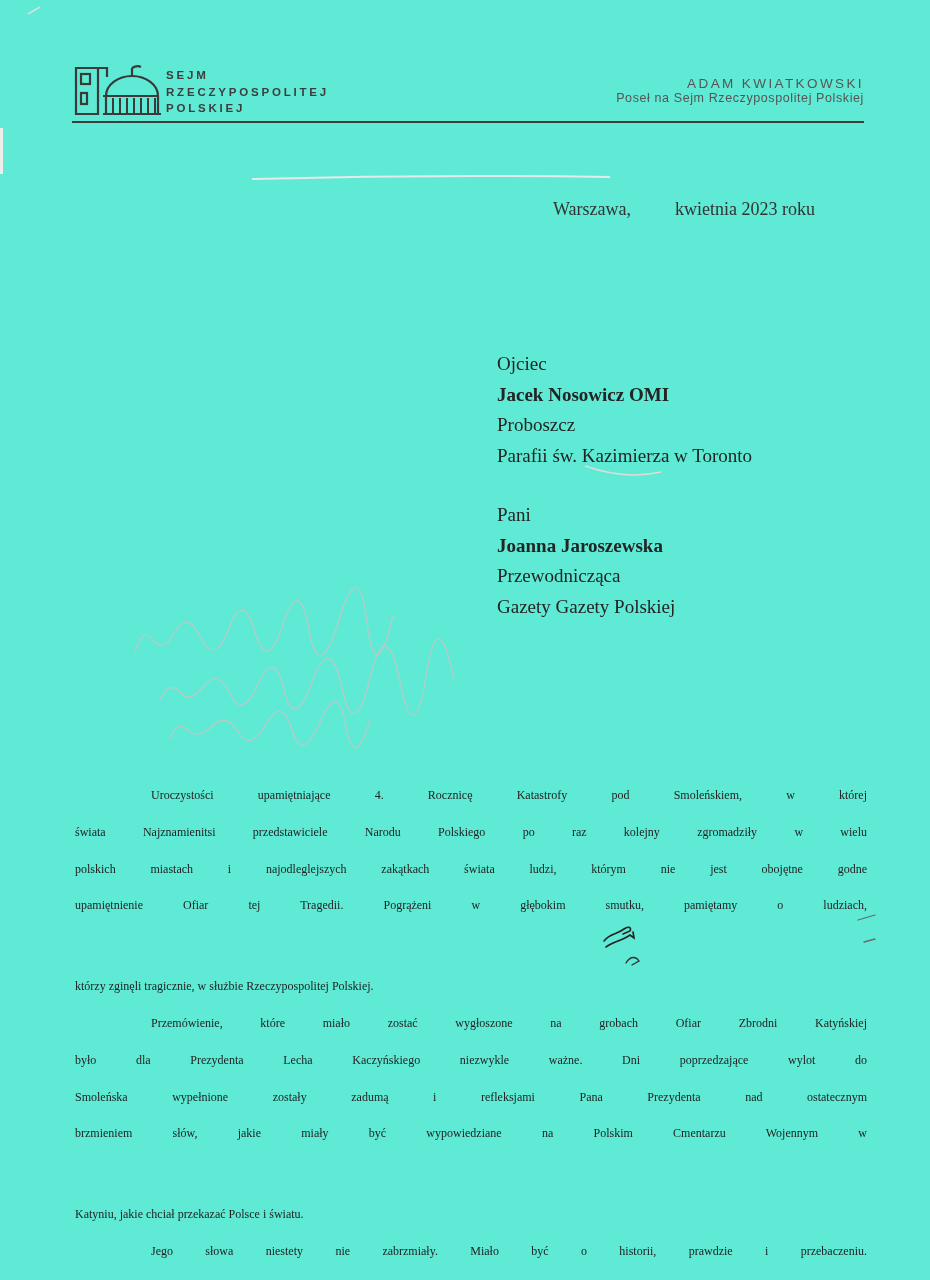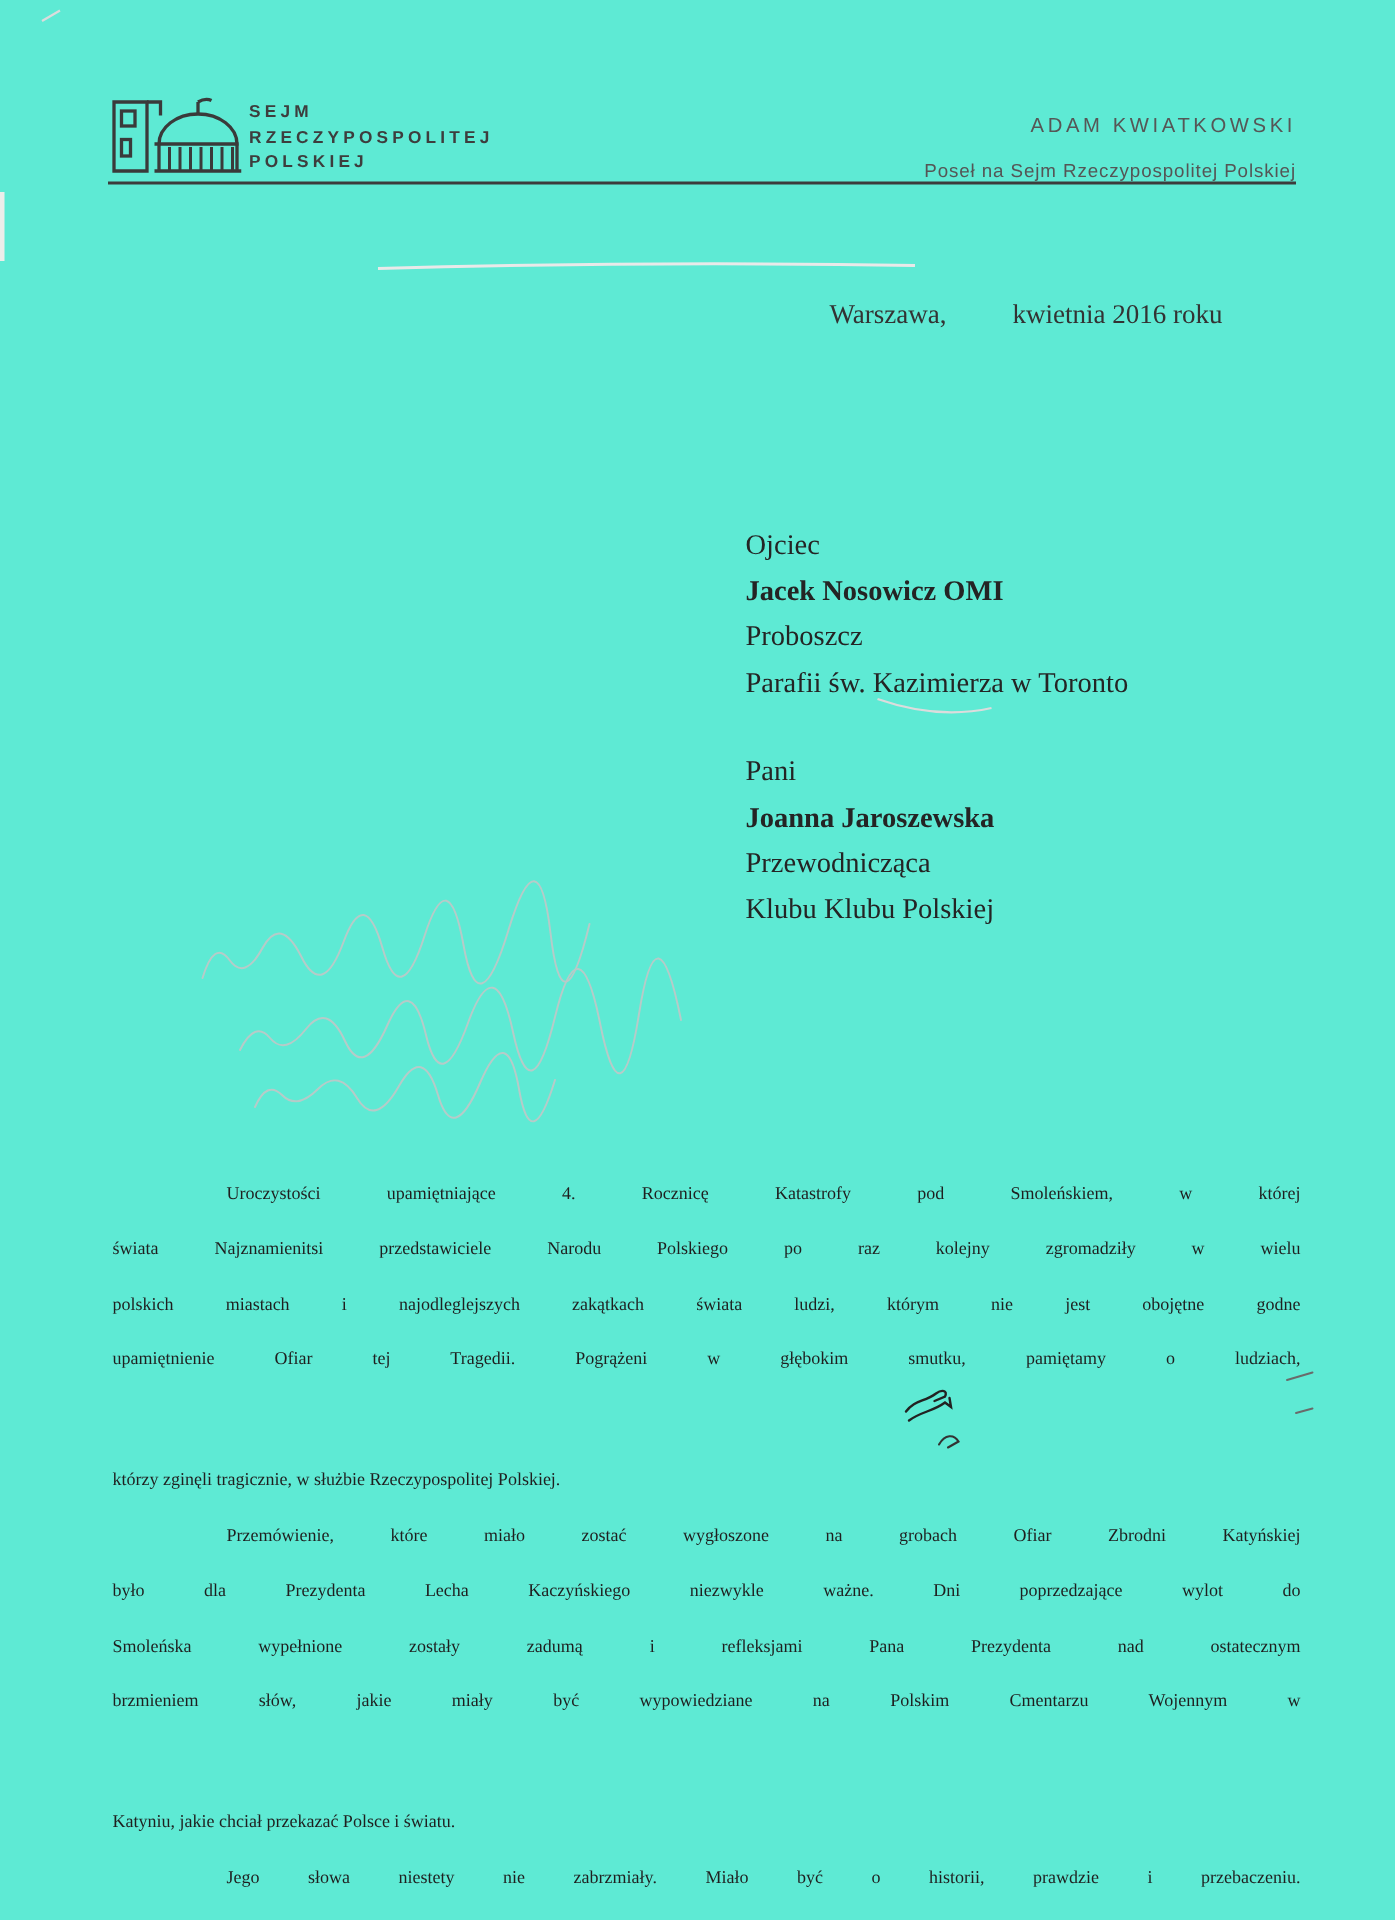--- a/index.html
+++ b/index.html
@@ -15,21 +15,21 @@
     font-family:"Liberation Sans", sans-serif;font-weight:700;
     font-size:11.5px;letter-spacing:2.8px;line-height:16.5px;color:#3d3d3d;
     filter:blur(.25px);
   }
   .sender{
     position:absolute;right:66px;top:76px;text-align:right;
     font-family:"Liberation Sans", sans-serif;color:#585858;
     filter:blur(.3px);
   }
   .sender .name{font-size:13.5px;letter-spacing:2.4px;font-weight:500;color:#565656;}
-  .sender .title{font-size:12.5px;letter-spacing:.6px;margin-top:16px;color:#555;}
+  .sender .title{font-size:12.5px;letter-spacing:.6px;margin-top:0;color:#555;}
   .rule{position:absolute;left:72px;top:121px;width:792px;height:2px;background:#3c3c3c;}
   
   .dateline{position:absolute;left:553px;top:199px;font-size:18px;color:#333;filter:blur(.3px);}
   .dateline .gap{display:inline-block;width:44px;}
   
   .recipient{position:absolute;left:497px;font-size:19px;line-height:30.5px;color:#242424;filter:blur(.3px);}
   .recipient .name{font-weight:700;}
   .r1{top:349px;}
   .r2{top:500px;}
   
@@ -76,35 +76,35 @@
   </div>
 
   <div class="sender">
     <div class="name">ADAM KWIATKOWSKI</div>
     <div class="title">Poseł na Sejm Rzeczypospolitej Polskiej</div>
   </div>
 
   <div class="rule"></div>
 
   <div class="dateline">
-    <span>Warszawa,</span><span class="gap"></span><span>kwietnia 2016 roku</span>
+    <span>Warszawa,</span><span class="gap"></span><span>kwietnia 2023 roku</span>
   </div>
 
   <div class="recipient r1">
     <div>Ojciec</div>
     <div class="name">Jacek Nosowicz OMI</div>
     <div>Proboszcz</div>
     <div>Parafii św. Kazimierza w Toronto</div>
   </div>
 
   <div class="recipient r2">
     <div>Pani</div>
     <div class="name">Joanna Jaroszewska</div>
     <div>Przewodnicząca</div>
-    <div>Klubu Klubu Polskiej</div>
+    <div>Gazety Gazety Polskiej</div>
   </div>
 
   <div class="body-text">
       <div class="line indent">Uroczystości upamiętniające 4. Rocznicę Katastrofy pod Smoleńskiem, w której</div>
       <div class="line">świata Najznamienitsi przedstawiciele Narodu Polskiego po raz kolejny zgromadziły w wielu</div>
       <div class="line">polskich miastach i najodleglejszych zakątkach świata ludzi, którym nie jest obojętne godne</div>
       <div class="line">upamiętnienie Ofiar tej Tragedii. Pogrążeni w głębokim smutku, pamiętamy o ludziach,</div>
       <div class="line last">którzy zginęli tragicznie, w służbie Rzeczypospolitej Polskiej.</div>
       <div class="line indent">Przemówienie, które miało zostać wygłoszone na grobach Ofiar Zbrodni Katyńskiej</div>
       <div class="line">było dla Prezydenta Lecha Kaczyńskiego niezwykle ważne. Dni poprzedzające wylot do</div>

